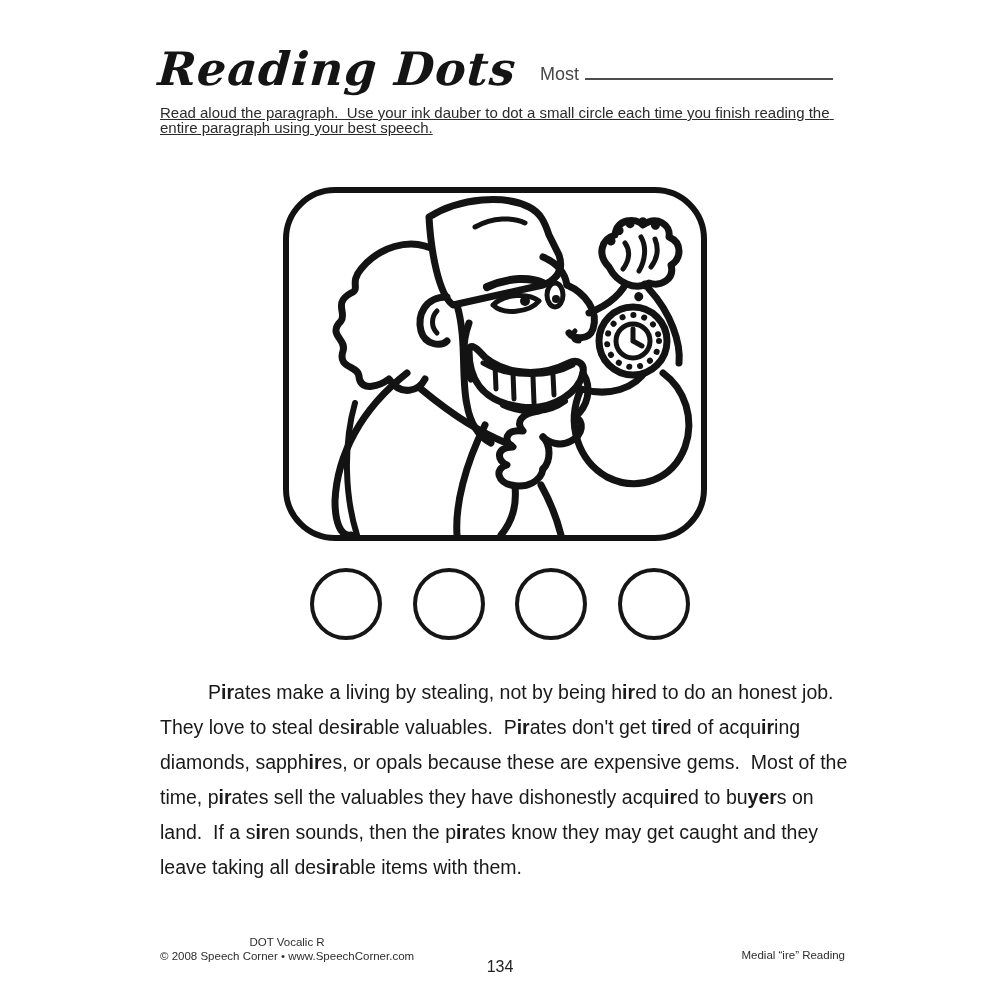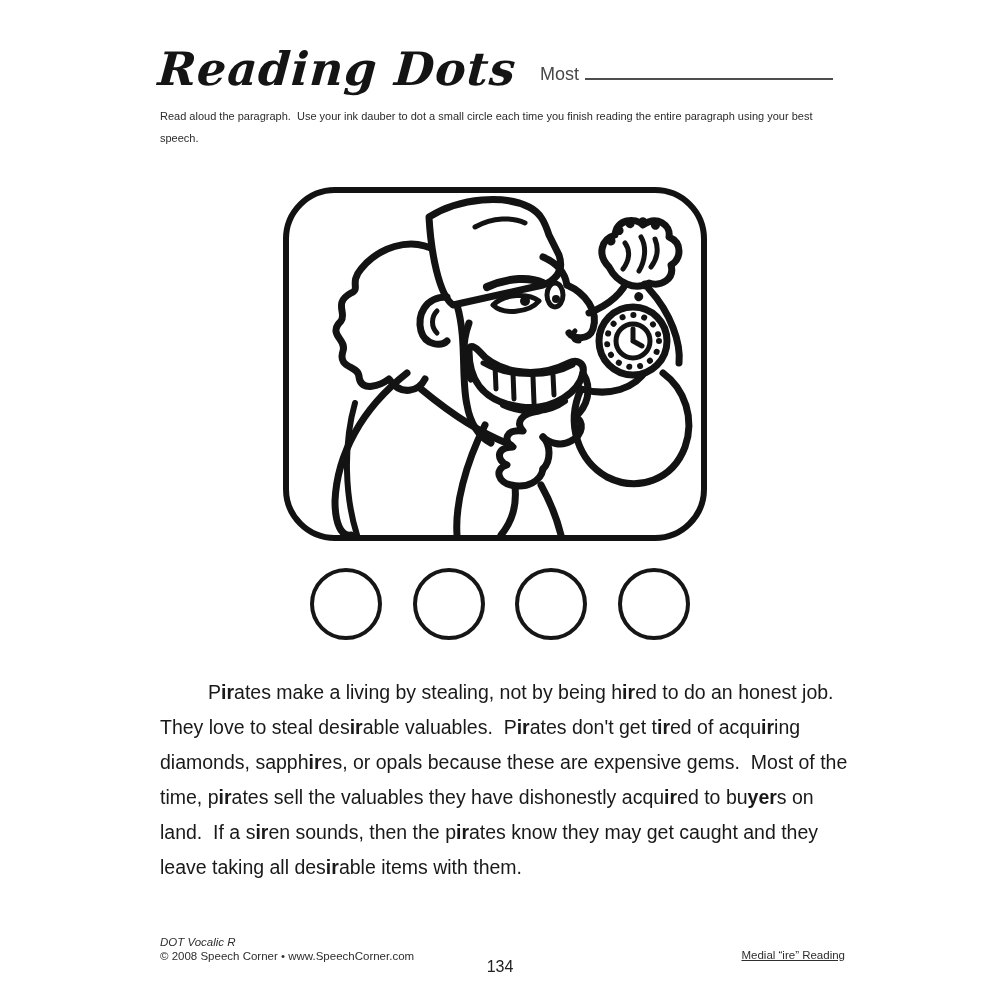--- a/index.html
+++ b/index.html
@@ -8,40 +8,40 @@
 
   .title{position:absolute;left:158px;top:42px;
          font-family:"DejaVu Serif",serif;font-style:italic;font-weight:bold;
          font-size:46px;letter-spacing:1px;color:#141414;transform:skewX(-4deg);}
 
   .name-row{position:absolute;left:540px;top:60px;width:300px;font-size:18px;color:#474747;}
   .name-line{display:inline-block;width:248px;height:18px;margin-left:6px;
              border-bottom:2px solid #4d4d4d;vertical-align:baseline;}
 
   .instructions{position:absolute;left:160px;top:105px;width:672px;
-                font-size:11px;line-height:22px;color:#2b2b2b;white-space:pre-wrap;}
+                font-size:15px;line-height:15px;color:#2b2b2b;white-space:pre-wrap;text-decoration:underline;}
 
   .pic-box{position:absolute;left:283px;top:187px;width:424px;height:354px;
            box-sizing:border-box;border:6px solid #121212;border-radius:52px;background:#fff;}
   .pic-box svg{position:absolute;left:0;top:0;width:100%;height:100%;}
 
   .dots-row{position:absolute;left:310px;top:570px;width:380px;height:68px;
             display:flex;justify-content:space-between;align-items:center;}
   .dot-circle{width:64px;height:64px;border:4px solid #161616;border-radius:50%;background:#fff;}
 
   .paragraph{position:absolute;left:160px;top:675px;width:697px;
              font-size:19.5px;line-height:35px;color:#191919;
              white-space:pre-wrap;text-indent:48px;}
   .paragraph b{font-weight:700;}
 
   .footer{position:absolute;left:0;top:933px;width:1000px;height:40px;font-size:11.5px;color:#2e2e2e;}
   .footer-left{position:absolute;left:160px;top:2px;line-height:14px;}
-  .footer-series{font-style:italic;}
+  .footer-series{text-align:center;}
   .footer-page{position:absolute;left:0;width:1000px;top:6px;text-align:center;font-size:16px;color:#222;margin-top:19px;}
-  .footer-right{position:absolute;right:155px;top:16px;text-align:left;text-decoration:underline;}
+  .footer-right{position:absolute;right:155px;top:16px;text-align:left;}
 </style>
 </head>
 <body>
 
 <div class="sheet">
 
   <div class="title">Reading Dots</div>
 
   <div class="name-row">
     <span>Most</span><span class="name-line"></span>

